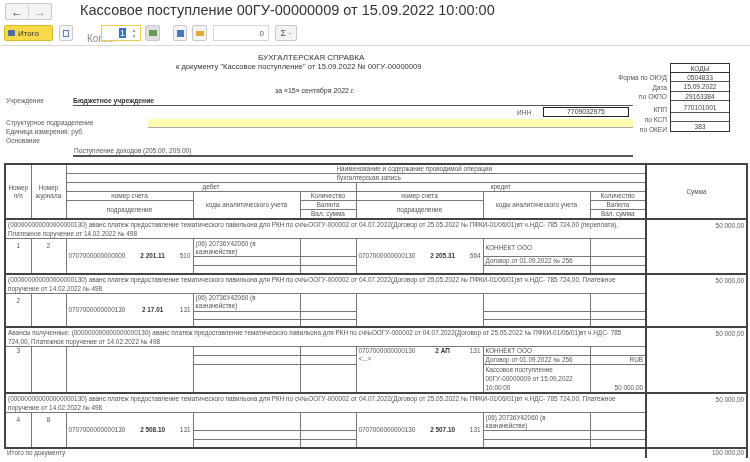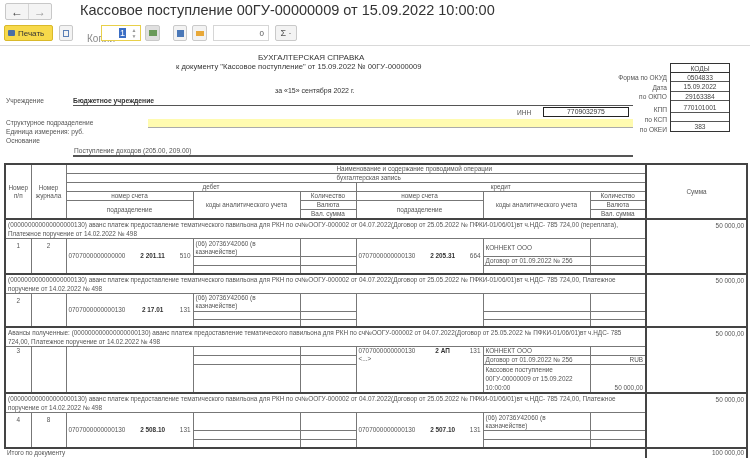--- a/index.html
+++ b/index.html
@@ -67,21 +67,21 @@
     <div class="navbtn">
         <span>→</span>
       </div>
   </div>
   <div class="wintitle">Кассовое поступление 00ГУ-00000009 от 15.09.2022 10:00:00</div>
 </div>
 
 <div class="toolbar">
   <div class="tb print-btn">
     <span class="print-ico"></span>
-    <span>Печать</span>
+    <span>Итого</span>
   </div>
   <div class="tb" style="left:59px;width:14px;">
     <span style="width:6px;height:7px;border:1px solid #5a7fb5;display:block;"></span>
   </div>
   <span class="copies-label">Копий</span>
   <div class="copies-input">
     <span class="copies-val">1</span>
     <span class="spin">▲<br>▼</span>
   </div>
   <div class="tb" style="left:145px;width:15px;background:#e0e0e0;">

